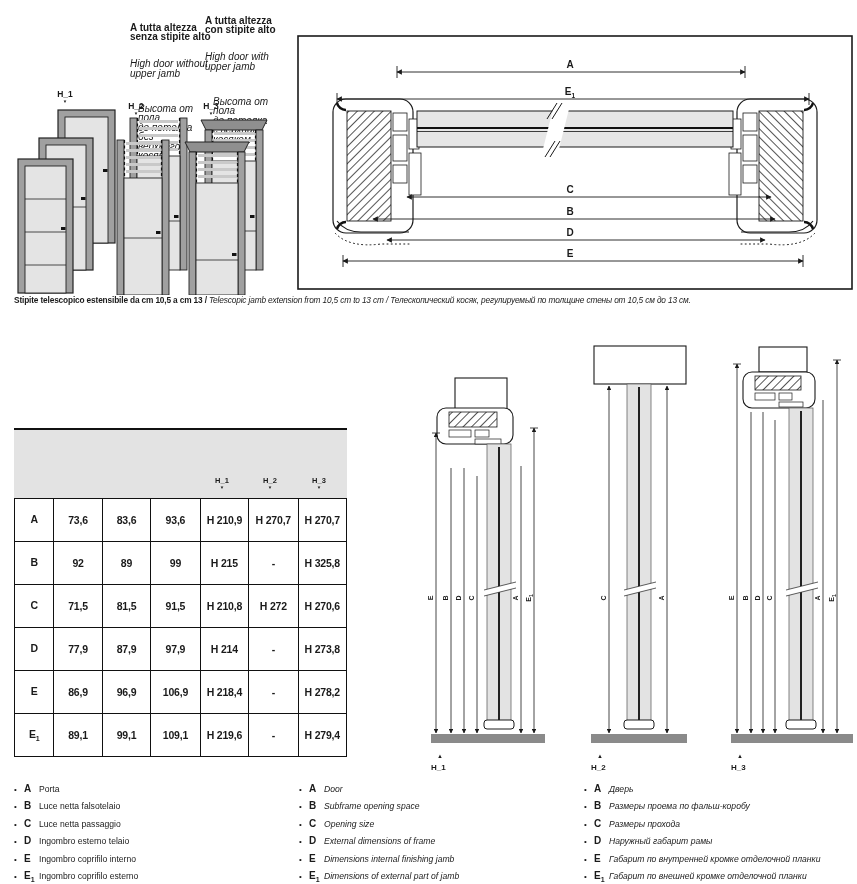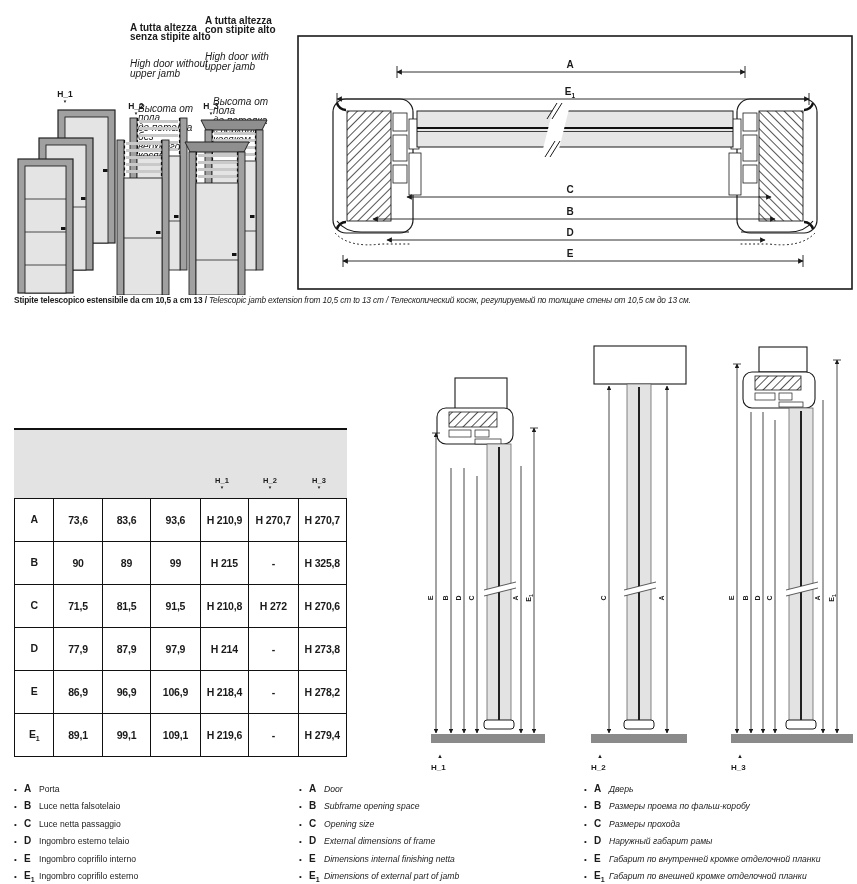--- a/index.html
+++ b/index.html
@@ -267,21 +267,21 @@
           <td class="rl"><span>A</span><sub class="s"></sub></td>
           <td>73,6</td>
           <td>83,6</td>
           <td>93,6</td>
           <td>H 210,9</td>
           <td>H 270,7</td>
           <td>H 270,7</td>
         </tr>
         <tr>
           <td class="rl"><span>B</span><sub class="s"></sub></td>
-          <td>90</td>
+          <td>92</td>
           <td>89</td>
           <td>99</td>
           <td>H 215</td>
           <td>-</td>
           <td>H 325,8</td>
         </tr>
         <tr>
           <td class="rl"><span>C</span><sub class="s"></sub></td>
           <td>71,5</td>
           <td>81,5</td>
@@ -482,21 +482,21 @@
         <span class="lg-t">Opening size</span>
       </div>
     <div class="lg-item">
         <span class="lg-b">•</span>
         <span class="lg-k"><span>D</span><sub class="s"></sub></span>
         <span class="lg-t">External dimensions of frame</span>
       </div>
     <div class="lg-item">
         <span class="lg-b">•</span>
         <span class="lg-k"><span>E</span><sub class="s"></sub></span>
-        <span class="lg-t">Dimensions internal finishing netta</span>
+        <span class="lg-t">Dimensions internal finishing jamb</span>
       </div>
     <div class="lg-item">
         <span class="lg-b">•</span>
         <span class="lg-k"><span>E</span><sub class="s">1</sub></span>
         <span class="lg-t">Dimensions of external part of jamb</span>
       </div>
   </div>
 
   <div class="legendCol col-ru" style="left:584px">
     <div class="lg-item">

